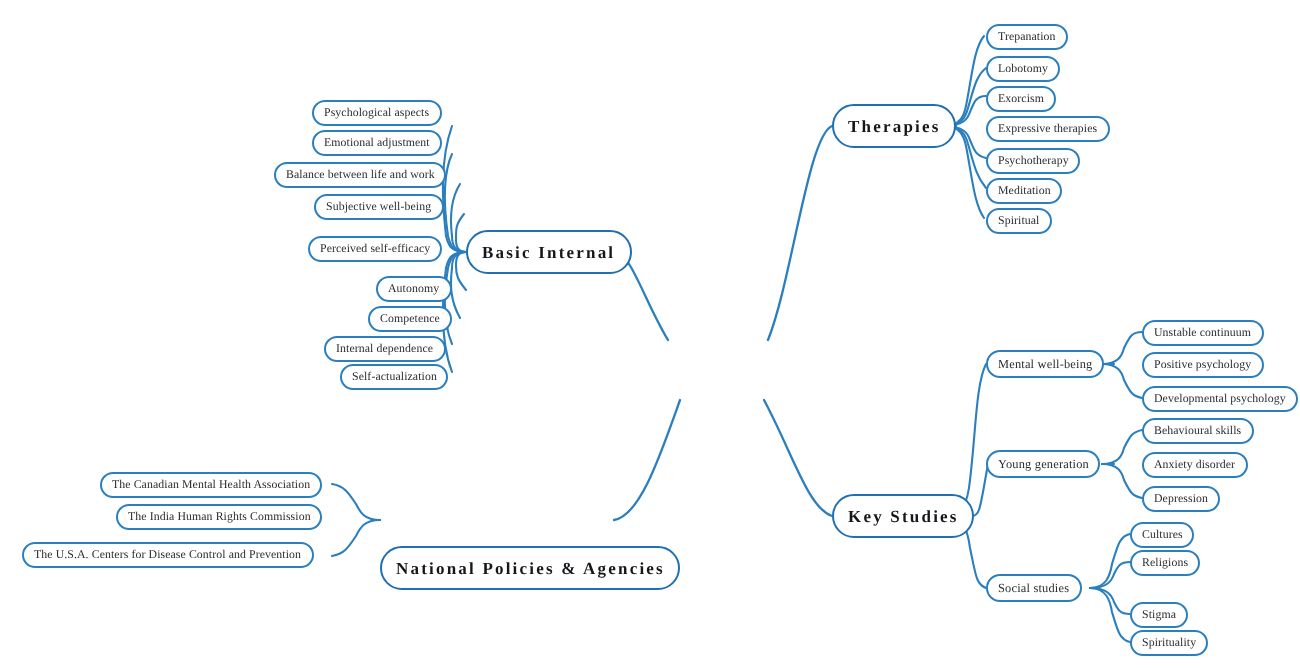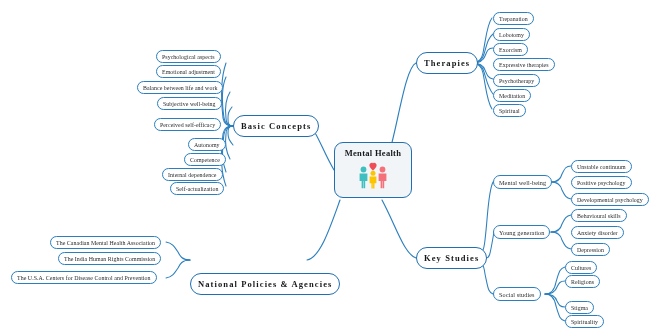--- a/index.html
+++ b/index.html
@@ -129,37 +129,23 @@
       <path d="M551,232 L557,232"></path>
       <path d="M551,232 C559,232 561,236 562,240 C565,246 566,248 571,249"></path>
 
       <path d="M545,294 C553,294 555,288 556,282 C559,272 560,268 565,267"></path>
       <path d="M545,294 C554,294 556,290 557,287 C559,283 560,281 565,281"></path>
       <path d="M545,294 C554,294 556,298 557,301 C559,305 560,307 565,307"></path>
       <path d="M545,294 C553,294 555,300 556,306 C559,316 560,320 565,321"></path>
     </g>
   </svg>
 
-  <div class="node central" style="left:334px;top:142px;">
-    <span class="central-label">Mental Health</span>
-    <span class="family-icon">
-      <svg width="40" height="30" viewBox="0 0 40 30">
-        <path d="M20 11.5 C20 11.5 16.4 8.6 16.4 6.2 C16.4 4.7 17.6 3.7 18.8 3.7 C19.5 3.7 20 4.2 20 4.2 C20 4.2 20.5 3.7 21.2 3.7 C22.4 3.7 23.6 4.7 23.6 6.2 C23.6 8.6 20 11.5 20 11.5 Z" fill="#ef4e58"></path>
-        <circle cx="10.5" cy="10.5" r="2.9" fill="#41bfc0"></circle>
-        <path d="M6.6 14.4 h7.8 v7.6 h-2.2 v7.2 h-1.6 v-7.2 h-0.4 v7.2 h-1.6 v-7.2 h-2 z" fill="#41bfc0"></path>
-        <circle cx="20" cy="14.2" r="2.5" fill="#fdc500"></circle>
-        <path d="M16.6 17.6 h6.8 v6.6 h-1.9 v5.4 h-1.4 v-5.4 h-0.3 v5.4 h-1.4 v-5.4 h-1.8 z" fill="#fdc500"></path>
-        <circle cx="29.5" cy="10.5" r="2.9" fill="#f4707a"></circle>
-        <path d="M25.6 14.4 h7.8 v7.6 h-2.2 v7.2 h-1.6 v-7.2 h-0.4 v7.2 h-1.6 v-7.2 h-2 z" fill="#f4707a"></path>
-      </svg>
-    </span>
-  </div>
 
   <div class="node branch" style="left:233px;top:115px;">
-    <span>Basic Concepts</span>
+    <span>Basic Internal</span>
   </div>
 
   <div class="node branch" style="left:190px;top:249px;margin-top:24px;">
     <span>National Policies &amp; Agencies</span>
   </div>
 
   <div class="node branch" style="left:416px;top:52px;">
     <span>Therapies</span>
   </div>
 

